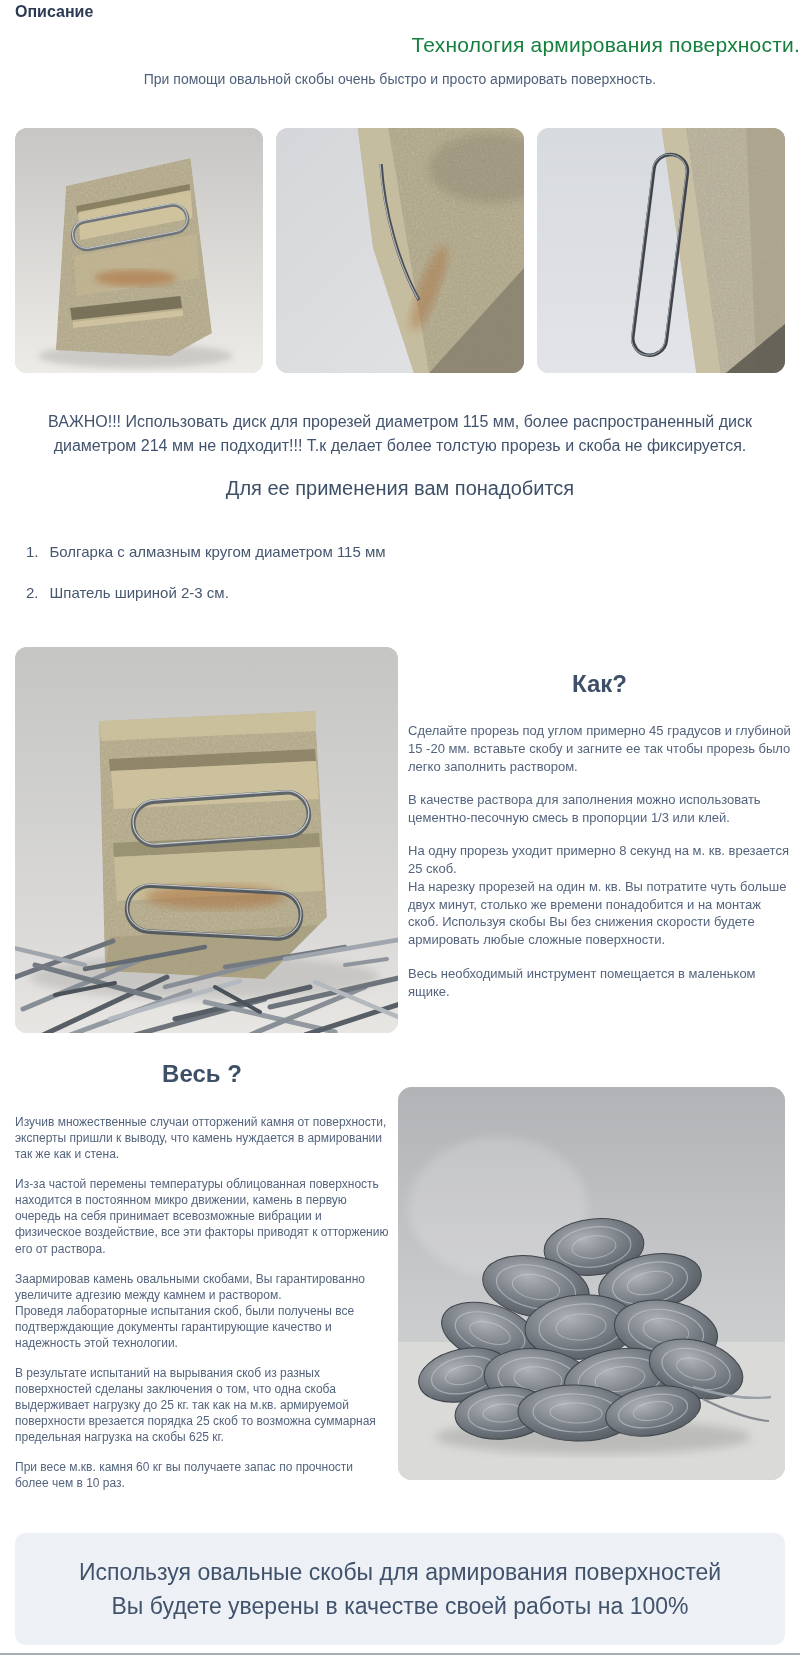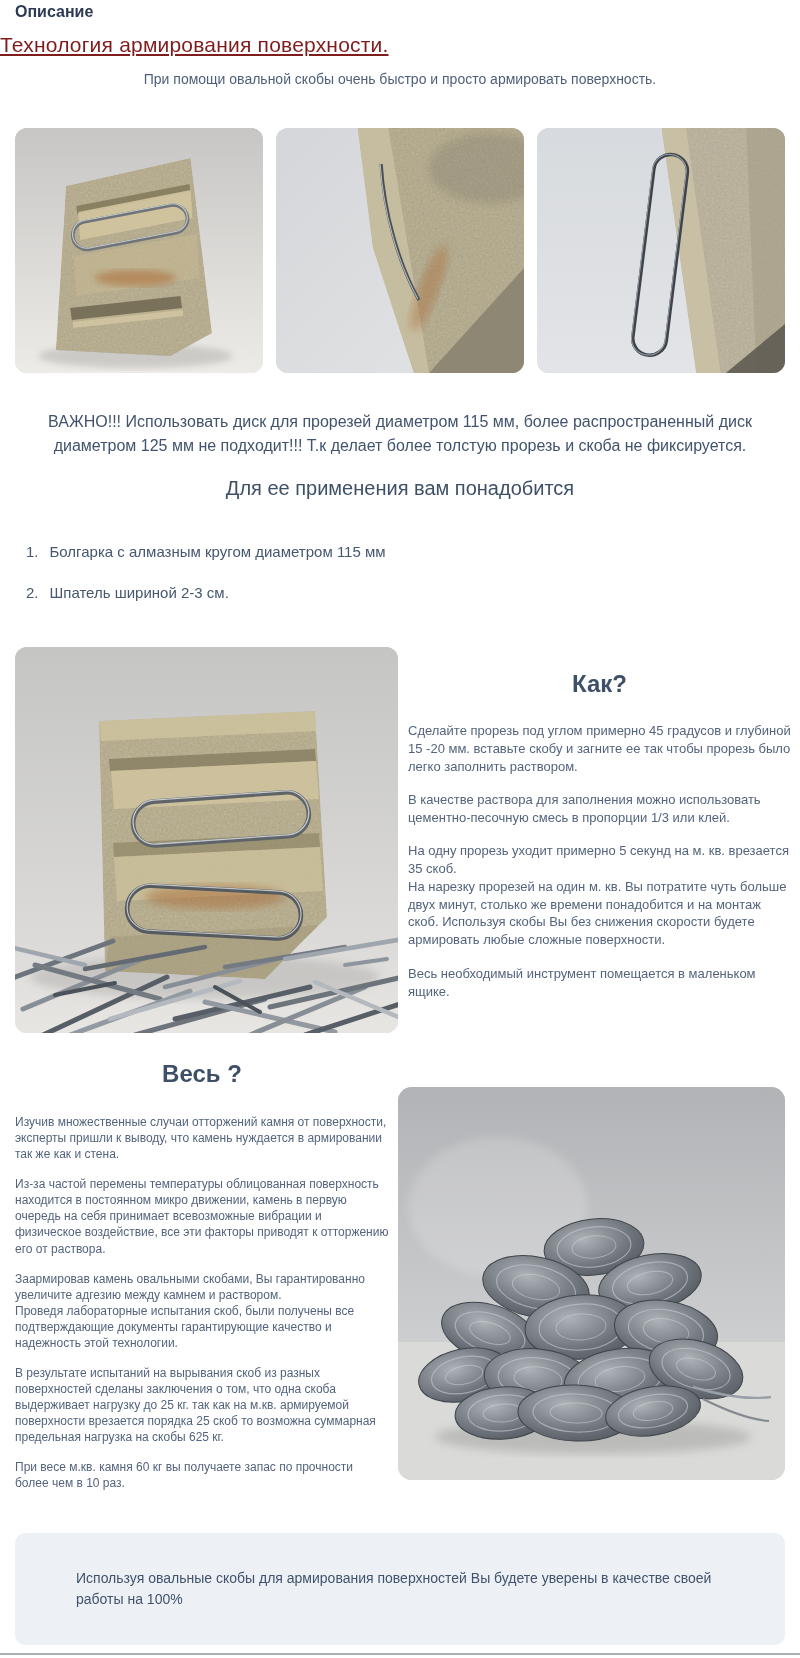--- a/index.html
+++ b/index.html
@@ -1,22 +1,22 @@
 <!DOCTYPE html>
 <html lang="ru"><head>
 <meta charset="utf-8">
 <style>
   html,body { margin:0; padding:0; background:#ffffff; }
   .page {
     position:relative; width:800px; height:1658px; overflow:hidden;
     background:#ffffff; font-family:"Liberation Sans", sans-serif;
   }
   .desc-label { position:absolute; top:3px; left:15px; font-size:16px; font-weight:700; color:#2d3b52; }
-  .title { position:absolute; top:33px; left:0; width:100%; margin:0; text-align:left;
-           font-size:21px; font-weight:400; color:#7f1d1d; letter-spacing:.2px;text-decoration:underline; }
+  .title { position:absolute; top:33px; left:0; width:100%; margin:0; text-align:right;
+           font-size:21px; font-weight:400; color:#15803d; letter-spacing:.2px; }
   .subtitle { position:absolute; top:71px; left:0; width:100%; text-align:center;
               font-size:14px; color:#4e5f79; }
   .photo-row { position:absolute; top:128px; left:15px; width:770px; height:245px; display:flex; gap:13px; }
   .photo { flex:1; border-radius:12px; overflow:hidden; background:#d8d8d6; }
   .photo svg, .bigphoto svg { display:block; width:100%; height:100%; }
   .warning { position:absolute; top:410px; left:30px; width:740px; margin:0; text-align:center;
              font-size:16px; line-height:1.5; color:#41536d; }
   .needs-heading { position:absolute; top:477px; left:0; width:100%; margin:0; text-align:center;
                    font-size:20px; font-weight:400; color:#3e5067; }
   .needs-list { position:absolute; top:543px; left:26px; margin:0; padding:0; list-style:none;
@@ -28,21 +28,21 @@
   .how-col { position:absolute; top:662px; left:408px; width:383px; }
   .why-col { position:absolute; top:1042px; left:15px; width:374px; }
   .col-heading { margin:0; text-align:center; font-size:24px; font-weight:700; color:#3e5067; }
   .how-col .col-heading { margin:8px 0 24px; }
   .why-col .col-heading { margin:18px 0 26px; }
   .how-col p { margin:0 0 15px; font-size:13px; line-height:1.38; color:#54647d; }
   .why-col p { margin:0 0 14px; font-size:12px; line-height:1.34; color:#54647d; }
   p.tight { margin-bottom:0 !important; }
   .banner { position:absolute; top:1533px; left:15px; width:770px; height:112px;
             background:#edf1f6; border-radius:10px; display:flex; align-items:center; justify-content:center; }
-  .banner p { width:648px; margin:16px; font-size:14px; line-height:1.5; color:#40526c; }
+  .banner p { width:648px; margin:16px; text-align:center; font-size:23px; line-height:1.5; color:#40526c; }
   .bottom-line { position:absolute; top:1653px; left:0; width:800px; height:0; border-top:2px solid #a9adb4; }
 </style>
 </head>
 <body>
 
 <div class="page">
 
   <div class="desc-label">Описание</div>
   <h1 class="title">Технология армирования поверхности.</h1>
   <div class="subtitle">При помощи овальной скобы очень быстро и просто армировать поверхность.</div>
@@ -141,21 +141,21 @@
           <polygon points="185,245 243,196 243,245" fill="#5f5c52" opacity="0.9"></polygon>
         </g>
         <g transform="rotate(7 122 128)" fill="none">
           <rect x="104" y="26" width="33" height="202" rx="16.5" stroke="#3f444b" stroke-width="3.4"></rect>
           <rect x="102.8" y="26" width="33" height="202" rx="16.5" stroke="#9aa1a8" stroke-width="1"></rect>
         </g>
       </svg>
     </figure>
   </div>
 
-  <p class="warning">ВАЖНО!!! Использовать диск для прорезей диаметром 115 мм, более распространенный диск диаметром 125 мм не подходит!!! Т.к делает более толстую прорезь и скоба не фиксируется.</p>
+  <p class="warning">ВАЖНО!!! Использовать диск для прорезей диаметром 115 мм, более распространенный диск диаметром 214 мм не подходит!!! Т.к делает более толстую прорезь и скоба не фиксируется.</p>
   <h2 class="needs-heading">Для ее применения вам понадобится</h2>
 
   <ol class="needs-list">
     <li>
       <span>1.</span>
       <span>Болгарка с алмазным кругом диаметром 115 мм</span>
     </li>
     <li>
       <span>2.</span>
       <span>Шпатель шириной 2-3 см.</span>
@@ -225,21 +225,21 @@
         <path d="M200,340 L245,365" stroke="#4c525a" stroke-width="4"></path>
         <path d="M330,318 L372,312" stroke="#8f959c" stroke-width="4"></path>
       </g>
     </svg>
   </figure>
 
   <div class="how-col">
     <h2 class="col-heading">Как?</h2>
     <p>Сделайте прорезь под углом примерно 45 градусов и глубиной 15 -20 мм. вставьте скобу и загните ее так чтобы прорезь было легко заполнить раствором.</p>
     <p>В качестве раствора для заполнения можно использовать цементно-песочную смесь в пропорции 1/3 или клей.</p>
-    <p class="tight">На одну прорезь уходит примерно 5 секунд на м. кв. врезается 35 скоб.</p>
+    <p class="tight">На одну прорезь уходит примерно 8 секунд на м. кв. врезается 25 скоб.</p>
     <p>На нарезку прорезей на один м. кв. Вы потратите чуть больше двух минут, столько же времени понадобится и на монтаж скоб. Используя скобы Вы без снижения скорости будете армировать любые сложные поверхности.</p>
     <p style="margin-top:16px">Весь необходимый инструмент помещается в маленьком ящике.</p>
   </div>
 
   <div class="why-col">
     <h2 class="col-heading">Весь ?</h2>
     <p>Изучив множественные случаи отторжений камня от поверхности, эксперты пришли к выводу, что камень нуждается в армировании так же как и стена.</p>
     <p>Из-за частой перемены температуры облицованная поверхность находится в постоянном микро движении, камень в первую очередь на себя принимает всевозможные вибрации и физическое воздействие, все эти факторы приводят к отторжению его от раствора.</p>
     <p class="tight">Заармировав камень овальными скобами, Вы гарантированно увеличите адгезию между камнем и раствором.</p>
     <p>Проведя лабораторные испытания скоб, были получены все подтверждающие документы гарантирующие качество и надежность этой технологии.</p>

